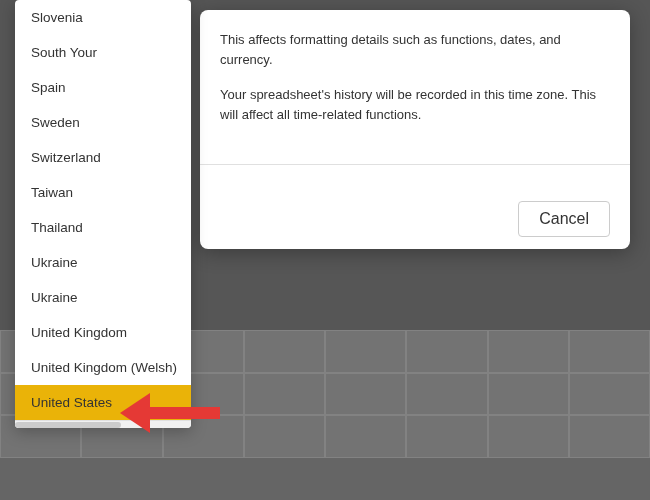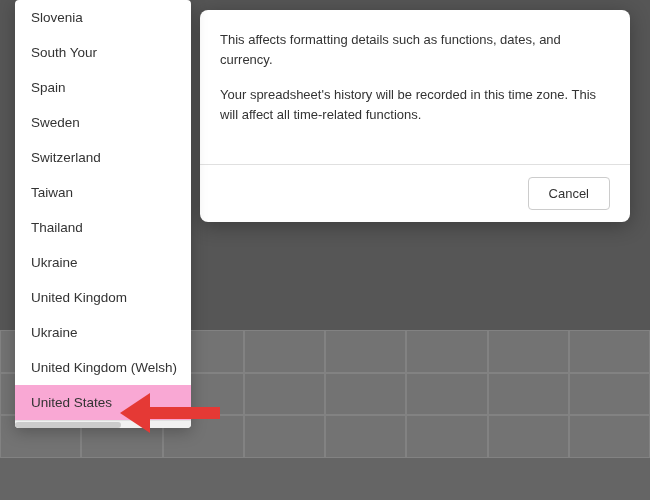--- a/index.html
+++ b/index.html
@@ -80,23 +80,24 @@
       gap: 12px;
       padding: 12px 20px;
       border-top: 1px solid #e0e0e0;
     }
 
     .btn-cancel {
       padding: 8px 20px;
       border: 1px solid #ccc;
       border-radius: 4px;
       background: white;
-      font-size: 13px;
+      font-size: 16px;
       color: #333;
       cursor: pointer;
+      margin-top: 24px;
     }
 
     .btn-save {
       padding: 8px 20px;
       border: none;
       border-radius: 4px;
       background: #2d7d2d;
       font-size: 13px;
       color: white;
       cursor: pointer;
@@ -123,21 +124,21 @@
 
     .dropdown-item {
       padding: 10px 16px;
       font-size: 13.5px;
       color: #333;
       cursor: pointer;
       white-space: nowrap;
     }
 
     .dropdown-item.selected {
-      background: #f9a8d4;
+      background: #eab308;
     }
 
     
     .dropdown-scroll-area::-webkit-scrollbar {
       width: 8px;
     }
     .dropdown-scroll-area::-webkit-scrollbar-track {
       background: #f1f1f1;
     }
     .dropdown-scroll-area::-webkit-scrollbar-thumb {
@@ -239,22 +240,22 @@
 <div class="dropdown-list">
   <div class="dropdown-scroll-area" id="dropdown-scroll">
   <div class="dropdown-item">Slovenia</div>
       <div class="dropdown-item">South Your</div>
       <div class="dropdown-item">Spain</div>
       <div class="dropdown-item">Sweden</div>
       <div class="dropdown-item">Switzerland</div>
       <div class="dropdown-item">Taiwan</div>
       <div class="dropdown-item">Thailand</div>
       <div class="dropdown-item">Ukraine</div>
+      <div class="dropdown-item">Ukraine</div>
       <div class="dropdown-item">United Kingdom</div>
-      <div class="dropdown-item">Ukraine</div>
       <div class="dropdown-item">United Kingdom (Welsh)</div>
       <div class="dropdown-item selected">United States</div>
     </div>
   <div class="dropdown-bottom-scroll">
     <div class="dropdown-bottom-scroll-thumb"></div>
   </div>
 </div>
 
 <div class="arrow-indicator">
   <div class="arrow-shape">

